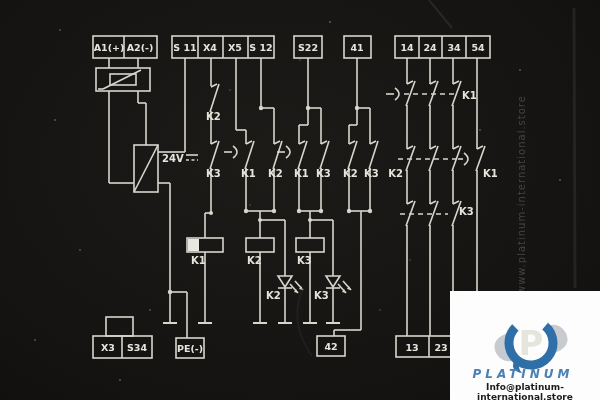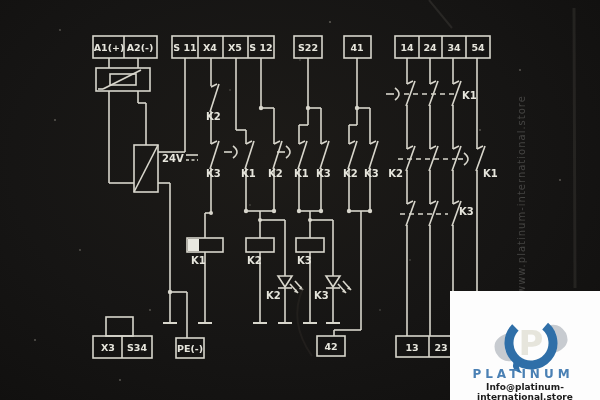--- a/index.html
+++ b/index.html
@@ -15,21 +15,21 @@
     writing-mode:vertical-rl;transform:rotate(180deg);
     color:rgba(130,130,128,0.42);font-size:10px;letter-spacing:1px;
     text-align:center;user-select:none;
   }
   .overlay{
     position:absolute;left:450px;top:291px;width:150px;height:109px;
     background:#fdfdfd;color:#222;
   }
   .overlay .brand{
     position:absolute;left:0;right:4px;top:76px;text-align:center;
-    color:#4a80b4;font-weight:bold;font-size:12px;letter-spacing:4px;
+    color:#4a80b4;font-weight:bold;font-size:12px;letter-spacing:4px;font-style:italic;
   }
   .overlay .email{
     position:absolute;left:0;right:0;top:91px;text-align:center;
     color:#1c1c1c;font-weight:600;font-size:9px;letter-spacing:0px;
   }
   svg text{fill:#e6e5dc;font-family:"DejaVu Sans","Liberation Sans",sans-serif;font-weight:bold;}
   .term{font-size:9.5px;}
   .lbl{font-size:10px;}
 </style>
 </head>

